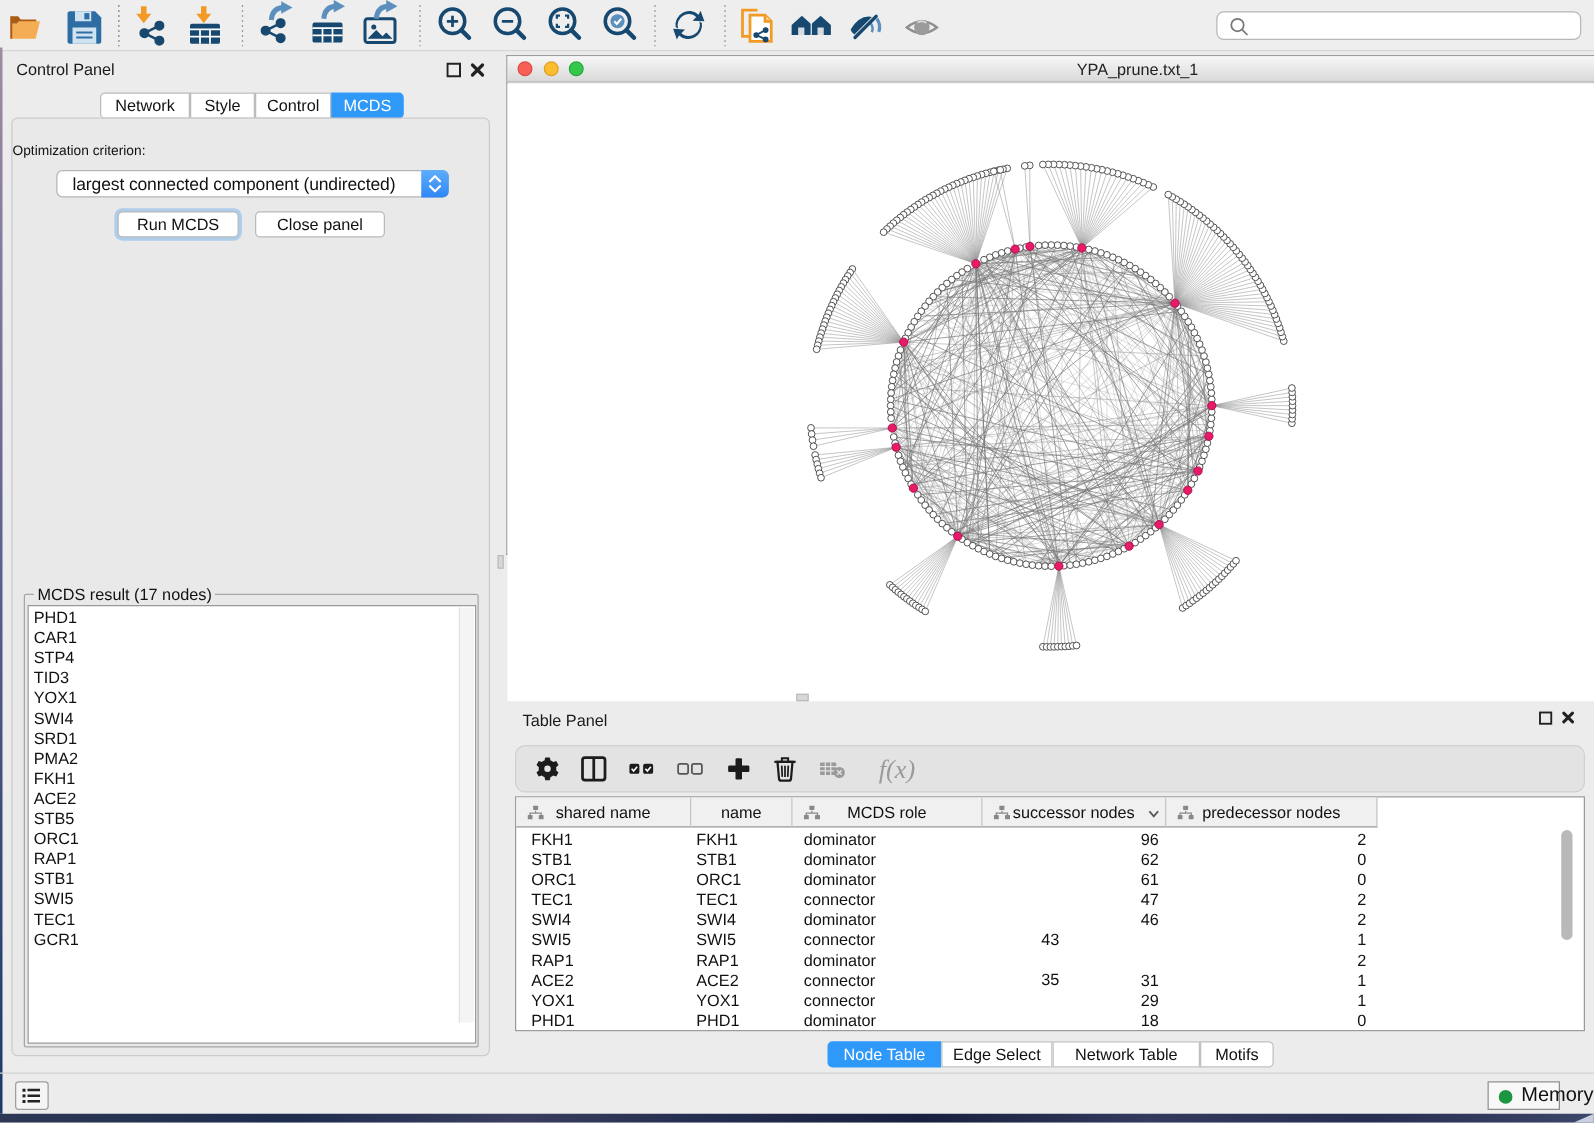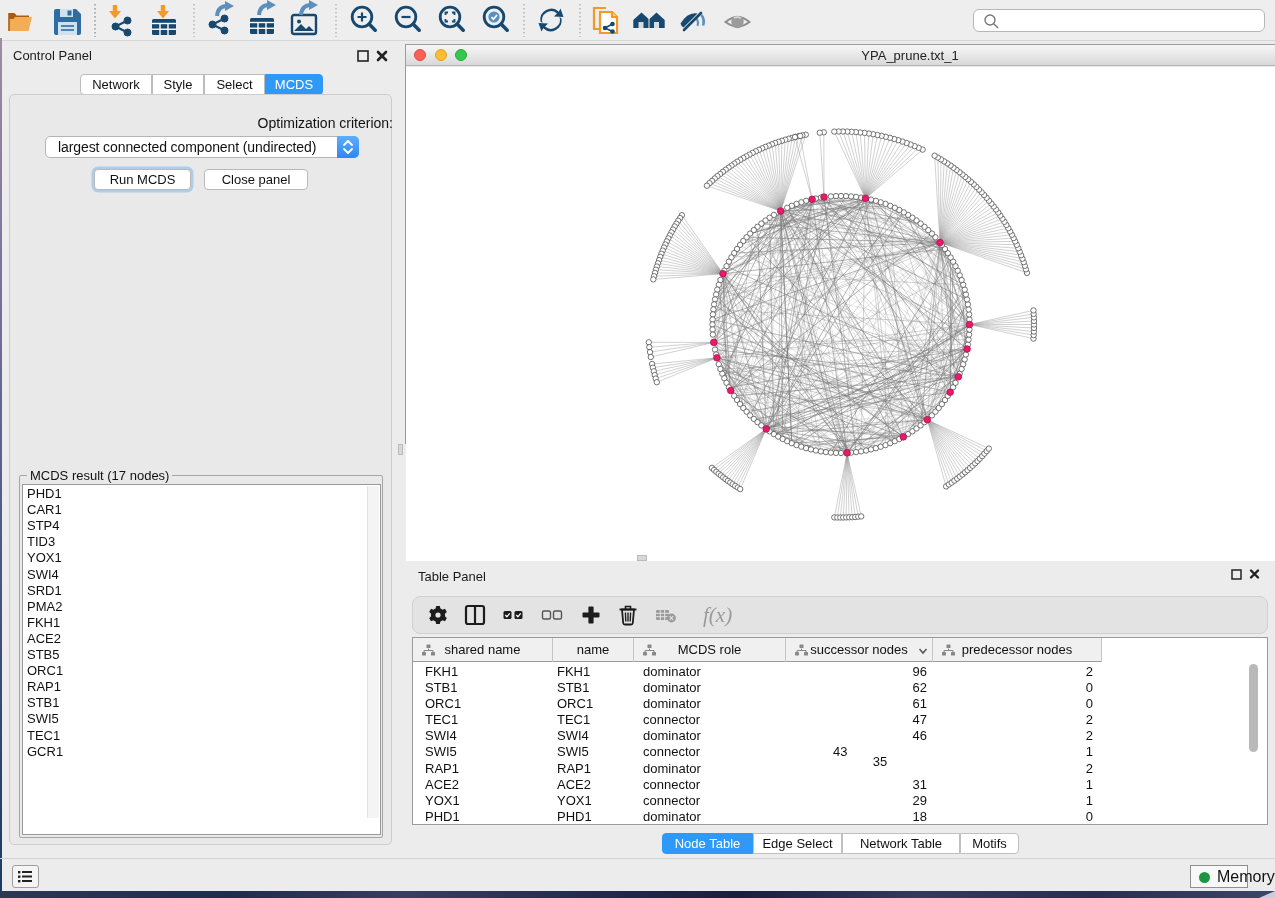--- a/index.html
+++ b/index.html
@@ -5,21 +5,21 @@
 .abs{position:absolute}
 #toolbar{position:absolute;left:0;top:0;width:1275px;height:41px;background:#eeeeee;border-bottom:1px solid #d6d6d6}
 #searchbox{position:absolute;left:973px;top:9px;width:292px;height:23px;background:#fff;border:1px solid #b7b7b7;border-radius:6px}
 #leftedge{position:absolute;left:0;top:38px;width:2px;height:853px;background:linear-gradient(#9d8ca2,#77719a 30%,#3f4f7e 70%,#1c3a66)}
 
 #cp-title{position:absolute;left:13px;top:48px;font-size:13px;color:#1a1a1a}
 #cp-tabs{position:absolute;left:80px;top:74px;height:21px}
 .tab{position:absolute;top:0;height:21px;background:#fff;border:1px solid #bcbcbc;font-size:13px;color:#111;text-align:center;line-height:20px}
 .tab.sel{background:#2e99f8;color:#fff;border-color:#2e99f8}
 #cp-body{position:absolute;left:9px;top:94px;width:383px;height:751px;background:#e9e9e9;border:1px solid #cccccc;border-radius:5px}
-#optlabel{position:absolute;left:0;top:20px;width:383px;text-align:right;font-size:14px;color:#111}
+#optlabel{position:absolute;left:0;top:20px;width:383px;text-align:left;font-size:11px;color:#111}
 #dropdown{position:absolute;left:35px;top:41px;width:314px;height:22px;background:#fff;border:1px solid #b5b5b5;border-radius:5px;font-size:14px;color:#111;line-height:20px;padding-left:12px;letter-spacing:-0.1px}
 #dd-step{position:absolute;right:-1px;top:-1px;width:22px;height:22px;background:linear-gradient(#5eaefc,#2f86f6);border-radius:0 5px 5px 0}
 .btn{position:absolute;height:21px;background:#fff;border:1px solid #b9b9b9;border-radius:4px;font-size:13px;color:#111;text-align:center;line-height:19px}
 #runbtn{left:84px;top:74px;width:97px;box-shadow:0 0 0 2.5px #aecdea}
 #closebtn{left:194px;top:74px;width:104px}
 #groupbox{position:absolute;left:9px;top:380px;width:364px;height:363px;border:1px solid #a6a6a6;border-radius:2px}
 #grouplabel{position:absolute;left:7px;top:-8px;background:#e9e9e9;padding:0 3px;font-size:13px;color:#111}
 #listbox{position:absolute;left:2px;top:8px;width:359px;height:351px;background:#fff;border:1px solid #999}
 #listbox .li{position:absolute;left:4px;font-size:13px;color:#111}
 #listtrack{position:absolute;right:1px;top:1px;width:12px;height:332px;background:#f4f4f4;border-left:1px solid #e2e2e2}
@@ -201,21 +201,21 @@
 
 <div id="cp-title">Control Panel</div>
 <svg class="abs" style="left:357px;top:49px" width="40" height="14" viewBox="0 0 40 14">
     <rect x="1" y="2" width="10" height="10" fill="none" stroke="#222" stroke-width="1.6"></rect>
     <path d="M21 3 L29 11 M29 3 L21 11" stroke="#222" stroke-width="2.6" stroke-linecap="round"></path>
   </svg>
 
 <div id="cp-tabs">
 <div class="tab" style="left:0;width:72px;border-radius:4px 0 0 4px">Network</div>
 <div class="tab" style="left:72px;width:52px">Style</div>
-<div class="tab" style="left:124px;width:61px">Select</div>
+<div class="tab" style="left:124px;width:61px">Control</div>
 <div class="tab sel" style="left:185px;width:58px;border-radius:0 4px 4px 0">MCDS</div>
 </div>
 
 <div id="cp-body">
 <div id="optlabel">Optimization criterion:</div>
 <div id="dropdown">largest connected component (undirected)
 <div id="dd-step"><svg width="22" height="22" viewBox="0 0 22 22">
           <path d="M7 9l4-4 4 4" fill="none" stroke="#fff" stroke-width="1.8" stroke-linecap="round" stroke-linejoin="round"></path>
           <path d="M7 13l4 4 4-4" fill="none" stroke="#fff" stroke-width="1.8" stroke-linecap="round" stroke-linejoin="round"></path>
         </svg></div>
@@ -739,21 +739,21 @@
     <div class="cell" style="left:420px;top:90px;width:94px;text-align:right">46</div>
     <div class="cell" style="left:586px;top:90px;width:94px;text-align:right">2</div>
     <div class="cell" style="left:12px;top:106px">SWI5</div>
     <div class="cell" style="left:144px;top:106px">SWI5</div>
     <div class="cell" style="left:230px;top:106px">connector</div>
     <div class="cell" style="left:420px;top:106px;width:94px;">43</div>
     <div class="cell" style="left:586px;top:106px;width:94px;text-align:right">1</div>
     <div class="cell" style="left:12px;top:123px">RAP1</div>
     <div class="cell" style="left:144px;top:123px">RAP1</div>
     <div class="cell" style="left:230px;top:123px">dominator</div>
-    <div class="cell" style="left:420px;top:116px;width:94px;text-align:center">35</div>
+    <div class="cell" style="left:420px;top:138px;width:94px;text-align:left">35</div>
     <div class="cell" style="left:586px;top:123px;width:94px;text-align:right">2</div>
     <div class="cell" style="left:12px;top:139px">ACE2</div>
     <div class="cell" style="left:144px;top:139px">ACE2</div>
     <div class="cell" style="left:230px;top:139px">connector</div>
     <div class="cell" style="left:420px;top:139px;width:94px;text-align:right">31</div>
     <div class="cell" style="left:586px;top:139px;width:94px;text-align:right">1</div>
     <div class="cell" style="left:12px;top:155px">YOX1</div>
     <div class="cell" style="left:144px;top:155px">YOX1</div>
     <div class="cell" style="left:230px;top:155px">connector</div>
     <div class="cell" style="left:420px;top:155px;width:94px;text-align:right">29</div>

